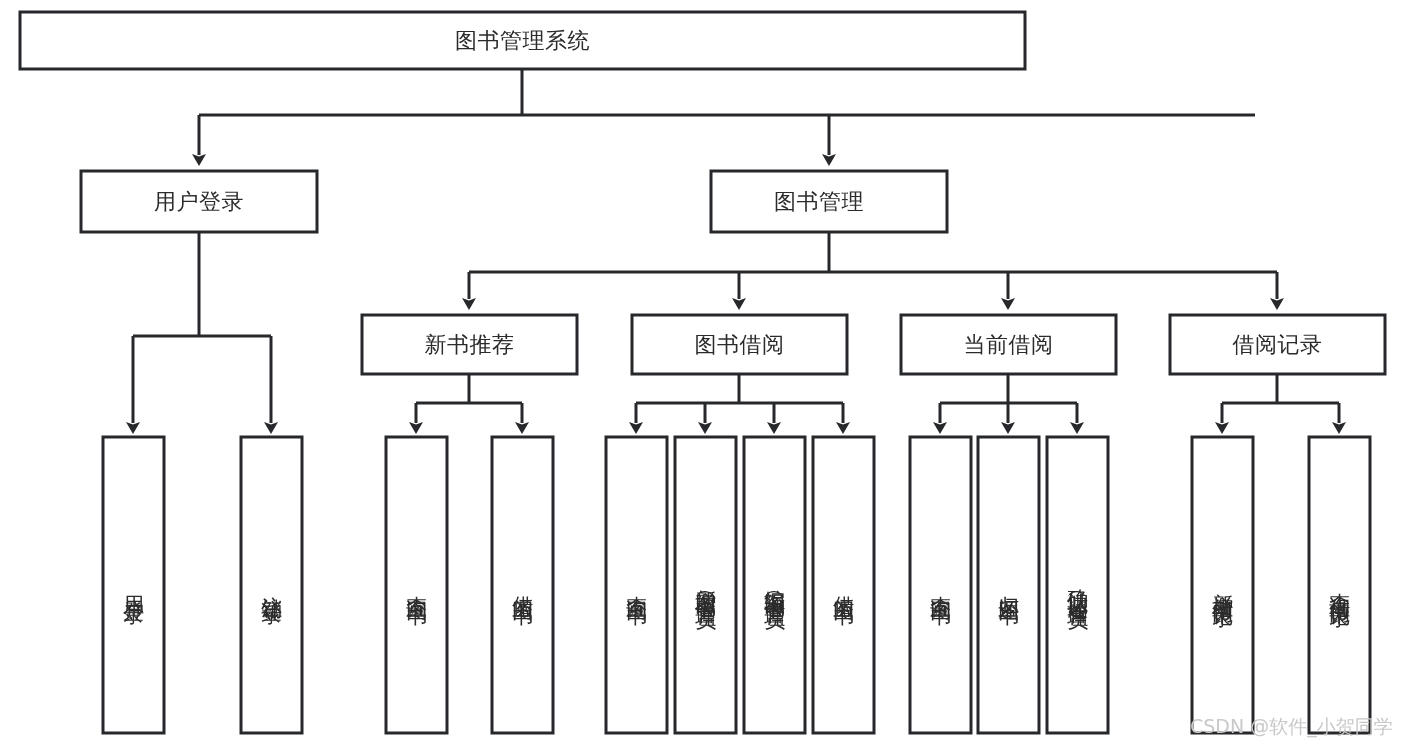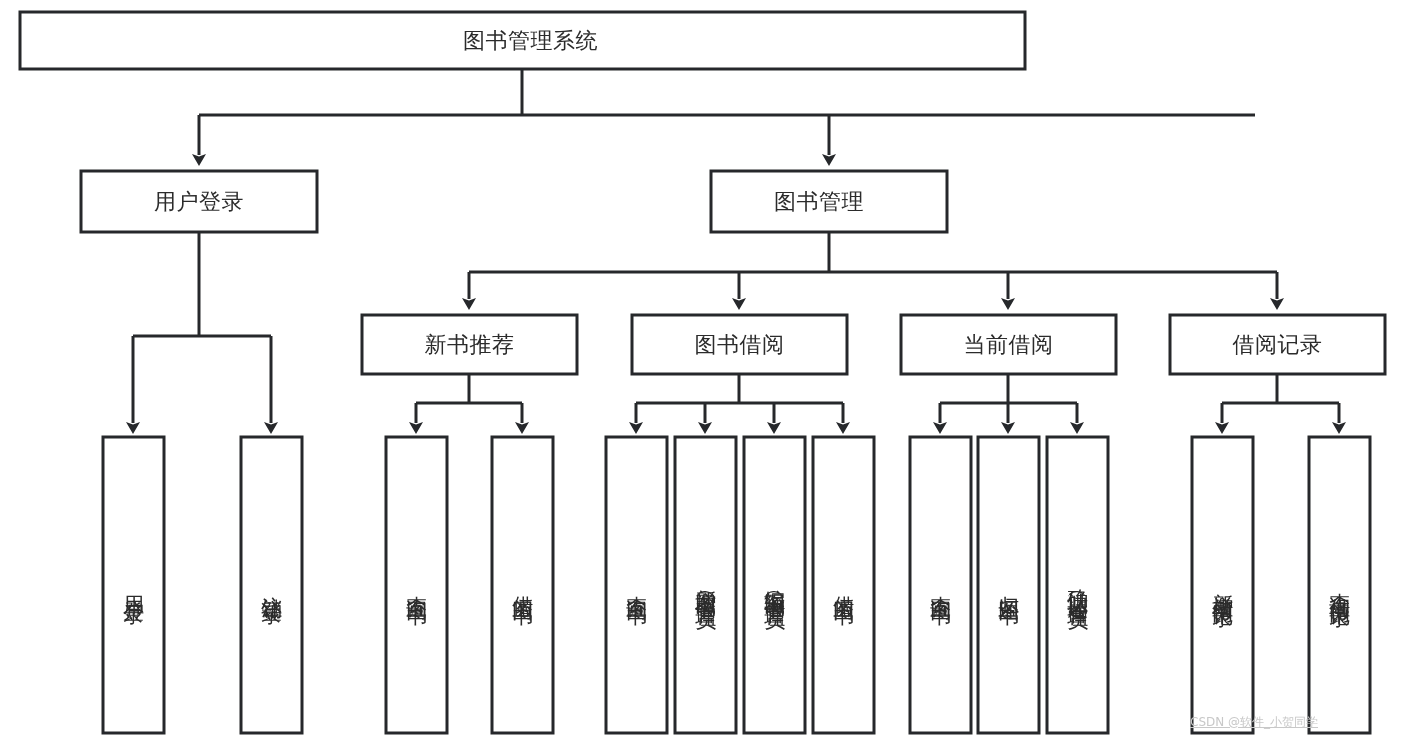--- a/index.html
+++ b/index.html
@@ -55,26 +55,25 @@
   .node-label.vertical {
     writing-mode: vertical-rl;
     text-orientation: upright;
     letter-spacing: 3px;
     font-size: 21px;
   }
   .watermark {
     position: absolute;
     left: 1190px;
     top: 714px;
-    font-size: 12px;
+    font-size: 19px;
     color: #c8c8c8;
     font-family: "DejaVu Sans", "Liberation Sans", sans-serif;
     white-space: pre;
     pointer-events: none;
-    text-decoration: underline;
   }
 </style>
 </head>
 <body>
 
 <div id="diagram-root">
 
   <svg class="diagram-svg" viewBox="0 0 1405 747">
     <defs>
       <marker id="arrow" markerWidth="12" markerHeight="14" refX="1" refY="7" orient="auto" markerUnits="userSpaceOnUse">
@@ -144,21 +143,21 @@
     <rect class="node-box" x="813" y="437" width="61" height="296"></rect>
 
     <rect class="node-box" x="910" y="437" width="61" height="296"></rect>
     <rect class="node-box" x="978" y="437" width="61" height="296"></rect>
     <rect class="node-box" x="1047" y="437" width="61" height="296"></rect>
 
     <rect class="node-box" x="1192" y="437" width="61" height="296"></rect>
     <rect class="node-box" x="1309" y="437" width="61" height="296"></rect>
   </svg>
 
-  <div class="node-label" style="left:20px; top:12px; width:1005px; height:57px;padding-left:8px;">图书管理系统</div>
+  <div class="node-label" style="left:20px; top:12px; width:1005px; height:57px;">图书管理系统</div>
 
   <div class="node-label" style="left:81px; top:171px; width:236px; height:61px;">用户登录</div>
   <div class="node-label" style="left:711px; top:171px; width:216px; height:61px;">图书管理</div>
 
   <div class="node-label" style="left:632px; top:315px; width:215px; height:59px;">图书借阅</div>
   <div class="node-label" style="left:362px; top:315px; width:215px; height:59px;">新书推荐</div>
   <div class="node-label" style="left:901px; top:315px; width:215px; height:59px;border-radius:15px;">当前借阅</div>
   <div class="node-label" style="left:1170px; top:315px; width:215px; height:59px;">借阅记录</div>
 
   <div class="node-label vertical" style="left:103px; top:437px; width:61px; height:296px;">用户登录</div>

